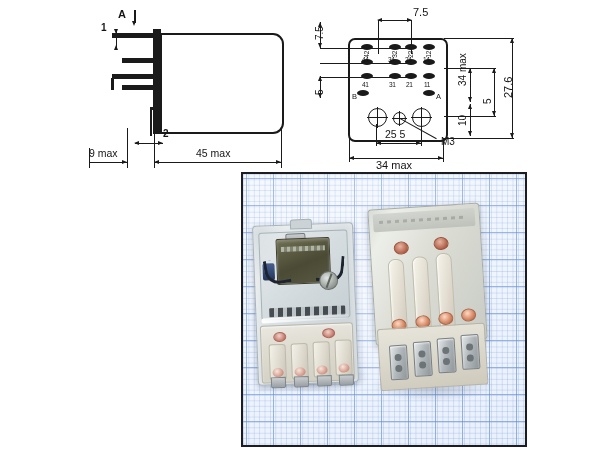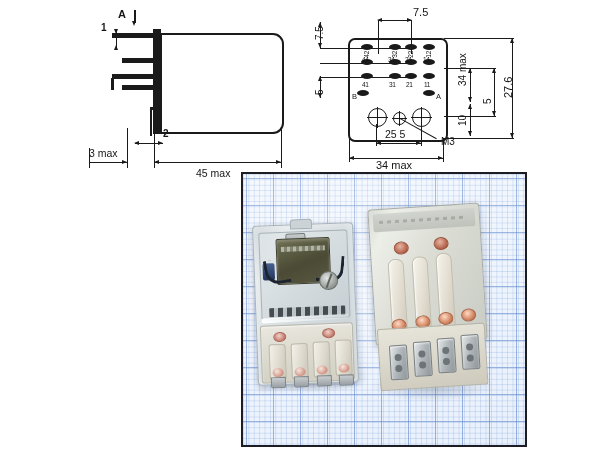--- a/index.html
+++ b/index.html
@@ -175,26 +175,26 @@
     <div class="arw arwL" style="left:134px;top:140.5px;"></div>
     <div class="arw arwR" style="left:158px;top:140.5px;"></div>
 
     <div class="ln" style="left:89px;top:148px;width:1.2px;height:20px;"></div>
     <div class="ln" style="left:127px;top:128px;width:1.2px;height:40px;"></div>
     <div class="ln" style="left:154px;top:130px;width:1.2px;height:38px;"></div>
     <div class="ln" style="left:281px;top:128px;width:1.2px;height:40px;"></div>
 
     <div class="dimline" style="left:90px;top:162px;width:38px;"></div>
     <div class="arw arwR" style="left:122px;top:159.5px;"></div>
-    <div class="lbl" style="left:89px;top:148px;font-size:10.5px;">3 max</div>
+    <div class="lbl" style="left:89px;top:148px;font-size:10.5px;">9 max</div>
 
     <div class="dimline" style="left:155px;top:162px;width:127px;"></div>
     <div class="arw arwL" style="left:154px;top:159.5px;"></div>
     <div class="arw arwR" style="left:276px;top:159.5px;"></div>
-    <div class="lbl" style="left:196px;top:148px;font-size:10.5px;margin-top:20px;">45 max</div>
+    <div class="lbl" style="left:196px;top:148px;font-size:10.5px;">45 max</div>
   </div>
 
   <div class="dwg" id="pin-view">
 
     <div class="case" style="left:48px;top:38px;width:96px;height:100px;"></div>
 
     <div class="lbl" style="left:113px;top:7px;font-size:11px;">7.5</div>
     <div class="dimline" style="left:78px;top:20px;width:34px;"></div>
     <div class="arw arwL" style="left:77px;top:17.5px;"></div>
     <div class="arw arwR" style="left:107px;top:17.5px;"></div>

